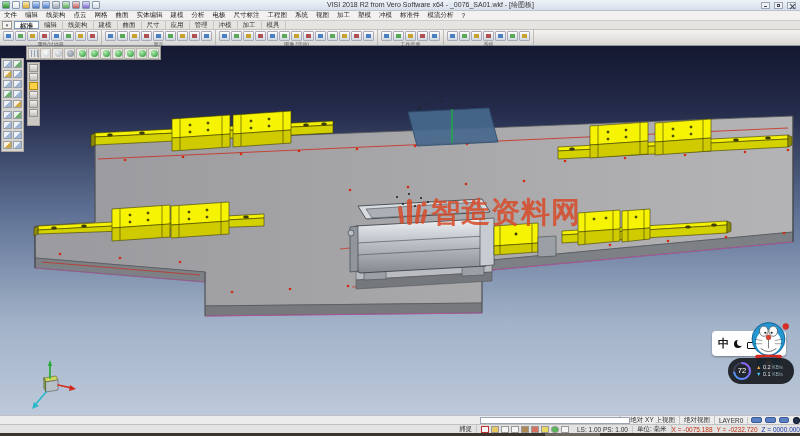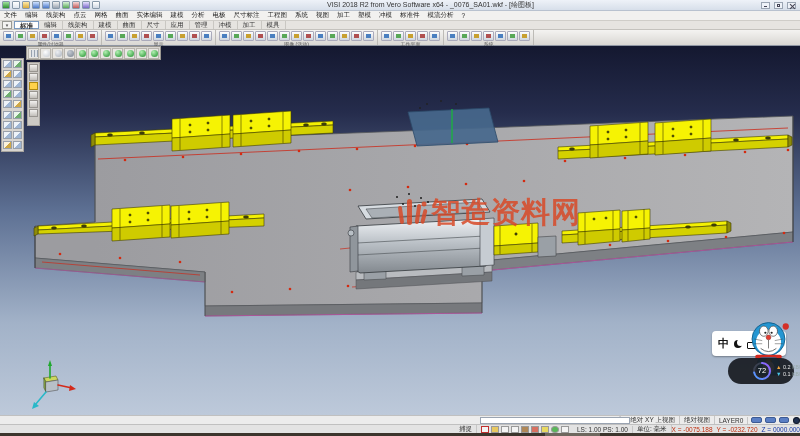--- a/index.html
+++ b/index.html
@@ -111,21 +111,21 @@
     align-items:center; gap:5px; padding:0 6px; }
   #ime-lang { font-size:11px; font-weight:bold; color:#111; }
   .moon { width:8px; height:8px; border-radius:50%; background:#111; position:relative; }
   .moon::after { content:""; position:absolute; left:3px; top:-1px; width:7px; height:7px;
     border-radius:50%; background:#fff; }
   .kbd { width:11px; height:7px; border:1.5px solid #111; border-radius:1px; margin-top:3px; }
 
   
   #gauge { left:728px; top:312px; width:66px; height:26px; background:rgba(24,27,33,.93);
     border-radius:13px; display:flex; align-items:center; padding:0 4px; gap:4px; }
-  #gauge-ring { position:relative; width:20px; height:20px;margin-left:20px; }
+  #gauge-ring { position:relative; width:20px; height:20px; }
   #gauge-val { position:absolute; left:0; top:6px; width:20px; text-align:center;
     font-size:7.5px; color:#fff; line-height:8px; }
   .gline { font-size:5.5px; color:#e8e8e8; line-height:7px; white-space:nowrap; }
   .gline .unit { color:#9aa; font-size:5px; }
   .up-arrow { color:#f0a43c; } .down-arrow { color:#4ac8e8; }
 
   #doraemon { left:745px; top:274px; width:47px; height:60px; }
 
   
   #status1 { left:0; top:415px; width:800px; height:9px; background:#ececec;

